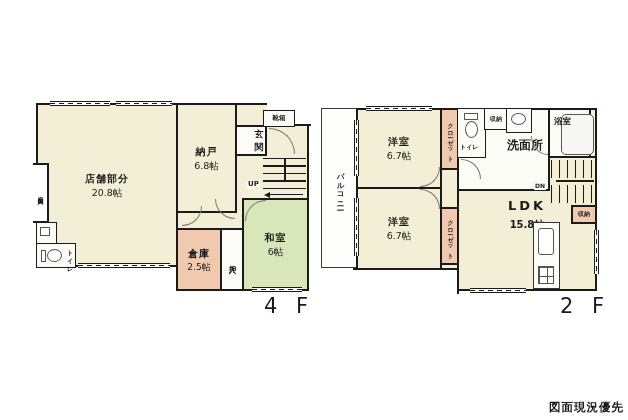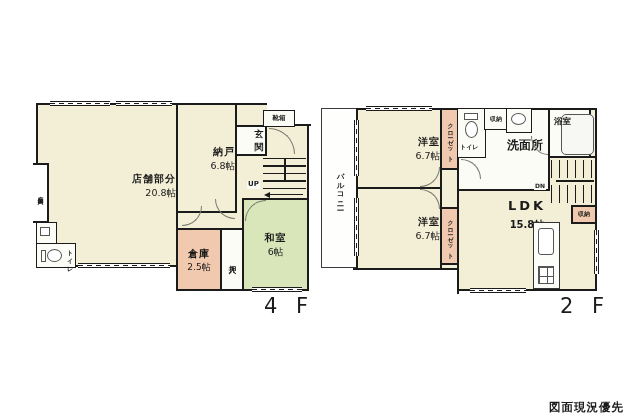--- a/index.html
+++ b/index.html
@@ -6,21 +6,21 @@
   #canvas{
     position:relative;width:628px;height:420px;background:#ffffff;overflow:hidden;
     font-family:"DejaVu Sans","Liberation Sans",sans-serif;color:#1a1a1a;
   }
   .abs{position:absolute;box-sizing:border-box;}
   
   .base{background:#f3efd6;border:2.5px solid #1b1b1b;z-index:1;}
   .cut{background:#ffffff;z-index:2;}
   
   .room{border:2px solid #1b1b1b;z-index:3;display:flex;flex-direction:column;align-items:center;justify-content:center;text-align:center;}
-  .cream{background:#f3efd6;align-items:flex-end;}
+  .cream{background:#f3efd6;}
   .whiteroom{background:#fcfcf6;}
   .green{background:#d9e6ba;}
   .pink{background:#f1c9ae;}
   .rname{font-size:10px;font-weight:bold;letter-spacing:1px;line-height:1.5;}
   .rsize{font-size:9.5px;font-weight:normal;line-height:1.4;}
   .tiny{font-size:6.5px;font-weight:bold;letter-spacing:0;}
   .vert{writing-mode:vertical-rl;text-orientation:upright;letter-spacing:1px;}
   .smallbox{z-index:4;border:1.8px solid #1b1b1b;background:#fcfcf6;display:flex;align-items:center;justify-content:center;}
   
   .win{z-index:5;background:#fff;}

